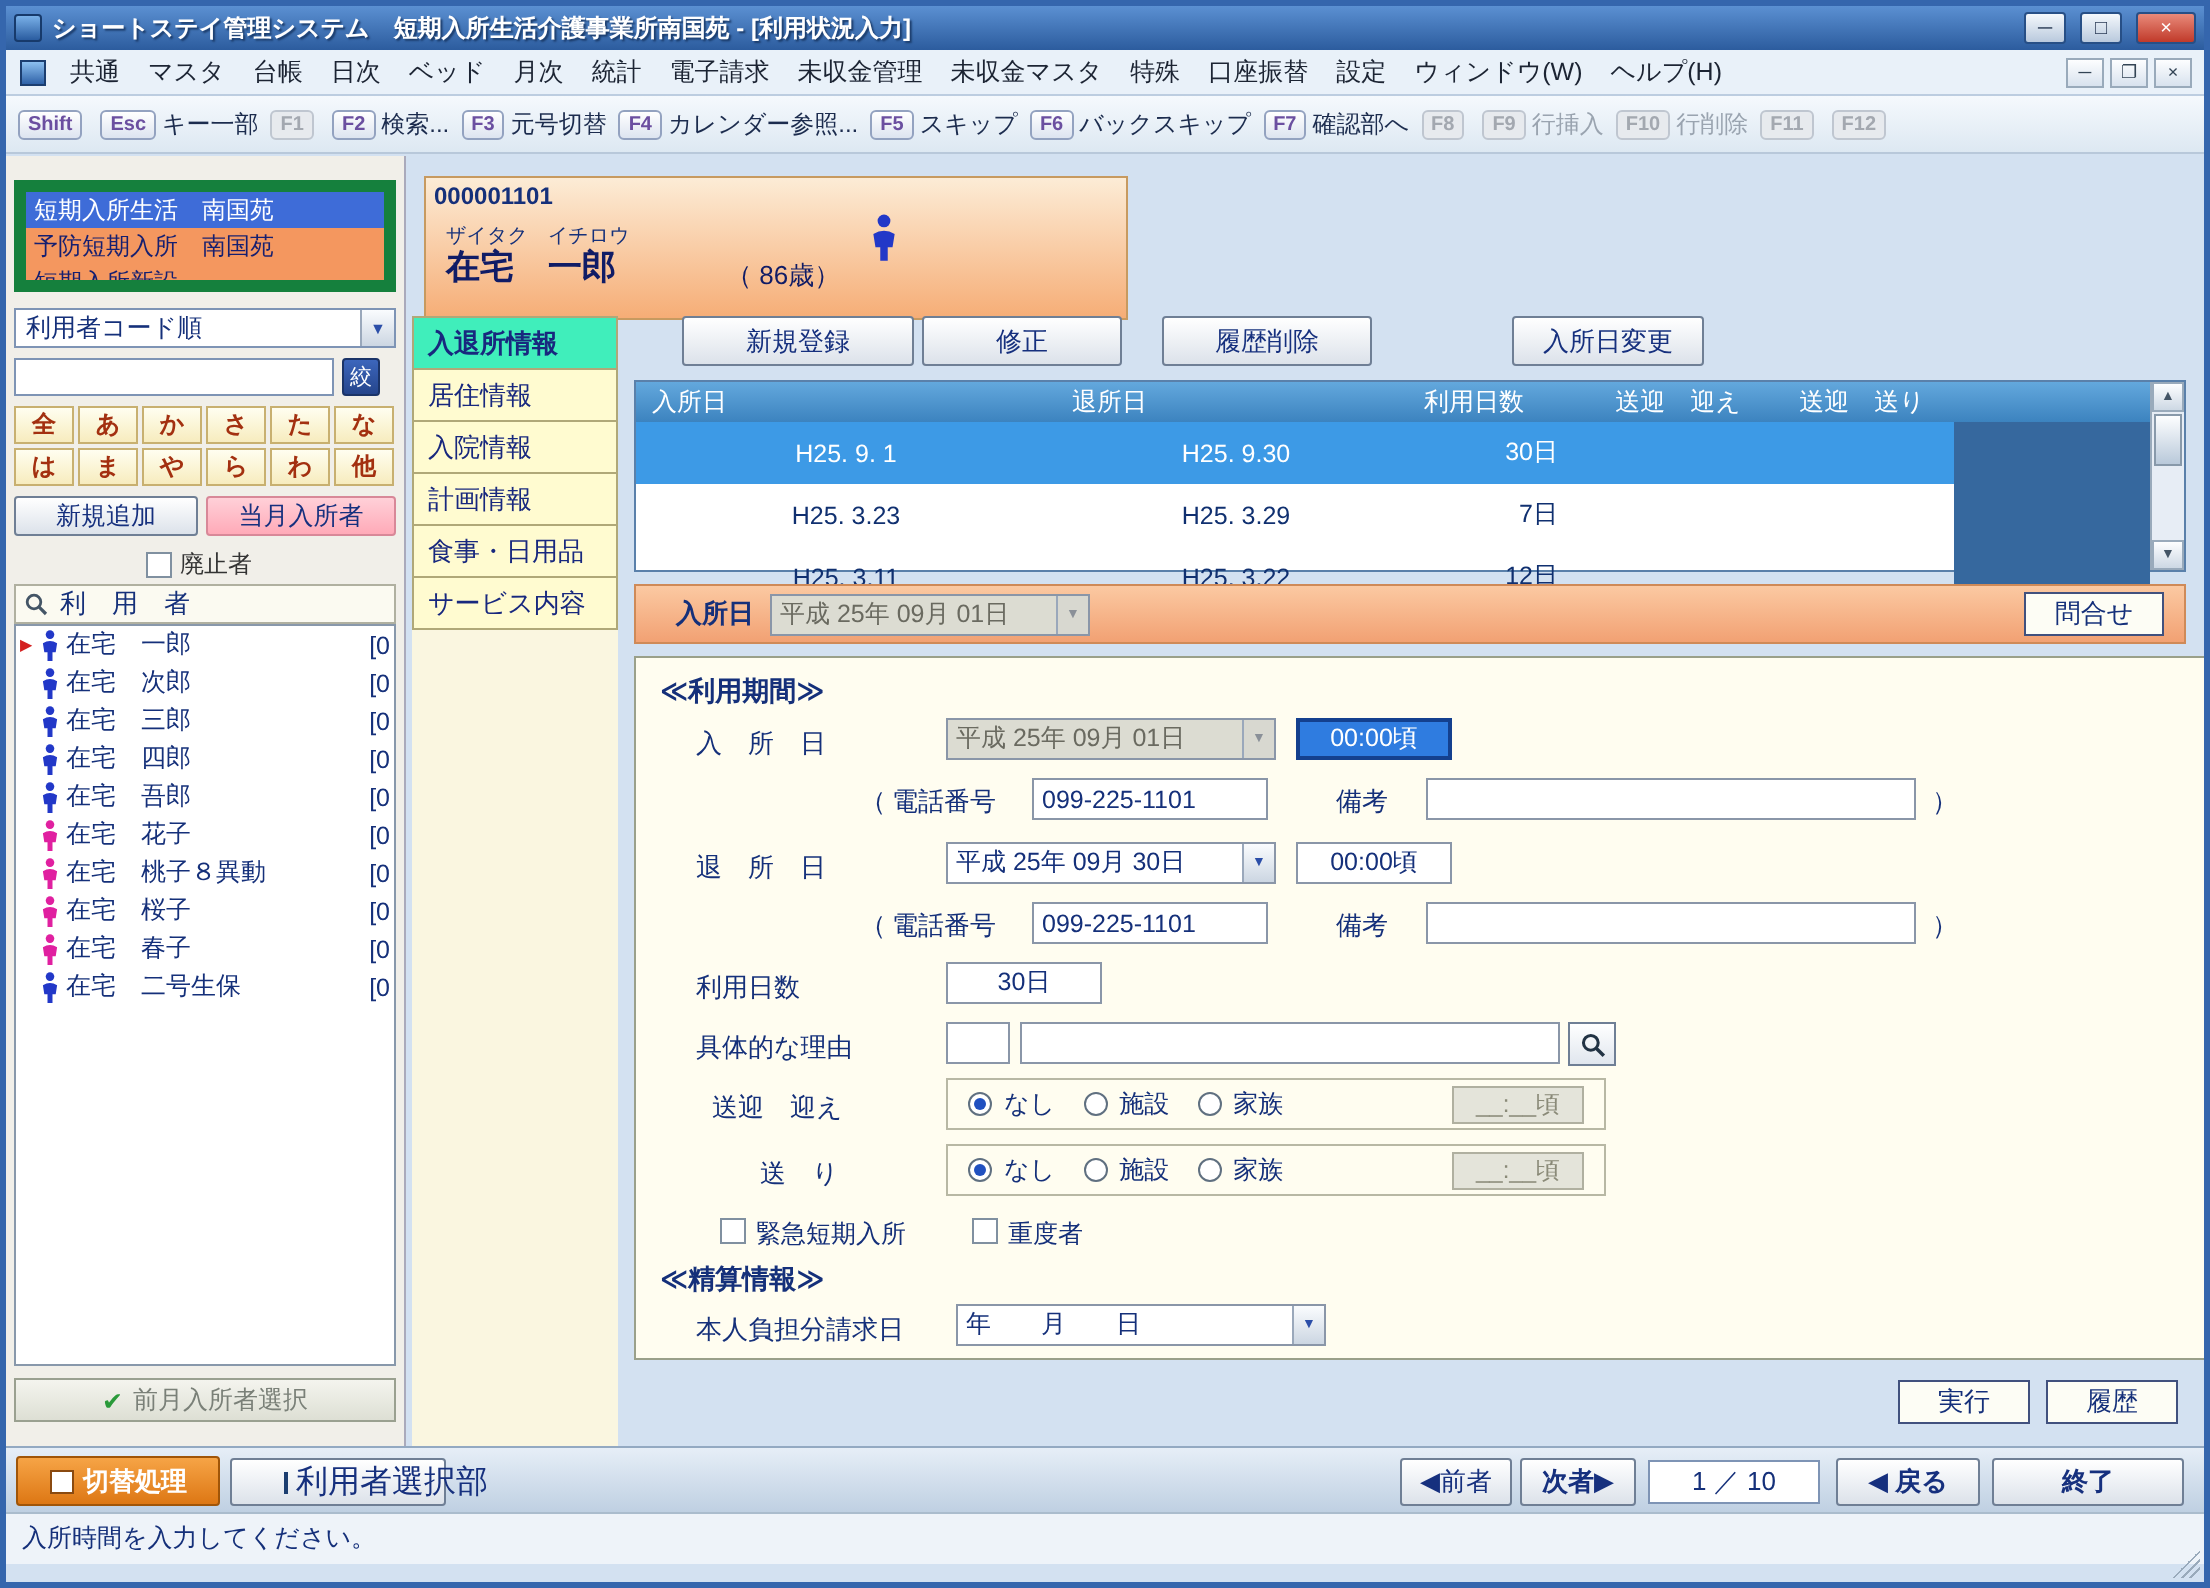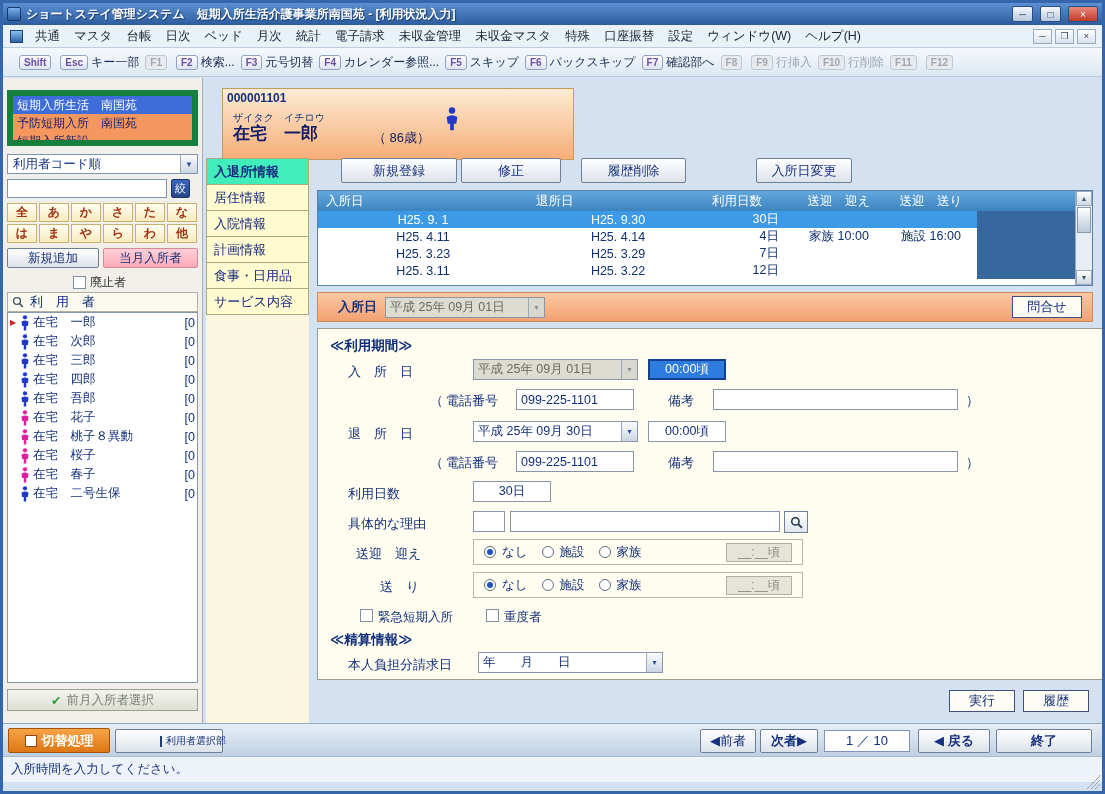--- a/index.html
+++ b/index.html
@@ -22,21 +22,21 @@
     border-bottom:1px solid #bccde0; display:flex; align-items:center; font-size:12.5px; color:#1c2433; padding:0 2px; }
   .menu-sysicon { width:13px; height:13px; background:linear-gradient(#8cc0f0,#2f62a8); border:1px solid #1c3e70; margin:0 5px; }
   .menu-item { padding:2px 7px; white-space:nowrap; }
   .mdi-ctrls { margin-left:auto; display:flex; gap:3px; padding-right:4px; }
   .mdi-btn { width:19px; height:15px; border:1px solid #9ab; background:linear-gradient(#fdfeff,#d8e2ee);
     font-size:9px; color:#345; display:flex; align-items:center; justify-content:center; }
 
   
   .toolbar { position:absolute; left:0; top:45px; right:0; height:29px;
     background:linear-gradient(#f5f9fd,#dde8f2); border-bottom:1px solid #b8c8da;
-    display:flex; align-items:center; gap:6px; padding:0 16px; font-size:12px; }
+    display:flex; align-items:center; gap:6px; padding:0 6px; font-size:12px; }
   .tbtn { display:flex; align-items:center; gap:3px; white-space:nowrap; }
   .kbd { border:1px solid #93a2c0; border-radius:3px; background:linear-gradient(#ffffff,#dde4f0);
     padding:1px 4px; font-size:10px; font-weight:bold; color:#6b4fa0; }
   .tlabel { color:#1c2c4e; }
   .tbtn.dis .kbd { color:#a3a8b0; background:#e7eaee; border-color:#bfc6d0; }
   .tbtn.dis .tlabel { color:#9aa4b0; }
 
   
   .sidebar { position:absolute; left:0; top:75px; width:200px; bottom:68px; background:#f1efe9; border-right:1px solid #aab; }
   .facility-box { position:absolute; left:4px; top:12px; width:191px; height:56px; border:6px solid #15803d; background:#f4975f; overflow:hidden; }
@@ -71,21 +71,21 @@
   .person { width:10px; height:16px; flex:none; }
   .person.male { color:#2238c8; } .person.female { color:#e020a0; }
   .prevmonth-btn { position:absolute; left:4px; bottom:12px; width:191px; height:22px;
     background:linear-gradient(#f4f4ee,#dddfd4); border:1px solid #9aa090; color:#7a8078; font-size:12.5px;
     display:flex; align-items:center; justify-content:center; gap:5px; }
   .check-glyph { color:#2a9a3a; font-weight:bold; }
 
   
   .rightregion { position:absolute; left:201px; top:75px; right:0; bottom:68px; }
 
-  .patient-left { position:absolute; left:18px; top:10px; width:352px; height:72px;
+  .patient-left { position:absolute; left:8px; top:10px; width:352px; height:72px;
     background:linear-gradient(#fcecd6,#f6ad76); border:1px solid #c79a60;padding-left:40px; }
   .p-code { position:absolute; left:4px; top:2px; font-size:12px; font-weight:bold; color:#15307a; }
   .p-kana { position:absolute; left:10px; top:22px; font-size:10px; color:#15307a; }
   .p-name { position:absolute; left:10px; top:33px; font-size:17px; font-weight:bold; color:#101c66; }
   .p-age { position:absolute; left:150px; top:40px; font-size:13px; color:#101c66; }
   .p-icon { position:absolute; left:222px; top:18px; width:14px; height:24px; color:#2238c8; }
 
   .ins-table { position:absolute; left:354px; top:10px; right:2px; height:64px; background:#fffbe2; border:1px solid #b59a58; font-size:12px; }
   .ins-row { display:flex; height:20px; }
   .ins-cell { border-right:1px solid #cdbb80; border-bottom:1px solid #cdbb80; display:flex; align-items:center; justify-content:center; }
@@ -105,21 +105,21 @@
   .action-row { position:absolute; left:0; top:0; right:0; height:25px; }
   .act-btn { position:absolute; top:0; height:25px; font-size:13px; }
   .a-new{left:24px;width:116px;} .a-edit{left:144px;width:100px;} .a-del{left:264px;width:105px;text-align:center;} .a-chg{left:439px;width:96px;}
 
   .htable { position:absolute; left:0; top:32px; width:776px; height:96px; background:#fff; border:1px solid #5a80aa; }
   .ht-inner { position:absolute; left:0; top:0; width:757px; height:100%; }
   .ht-head { display:flex; height:20px; background:linear-gradient(#63a8dd,#3c83bf); color:#fff; font-size:12.5px; }
   .hc { display:flex; align-items:center; white-space:nowrap; overflow:hidden; }
   .w1{width:210px;padding-left:8px;} .w2{width:180px;padding-left:8px;} .w3{width:85px;padding-left:4px;}
   .w4{width:92px;justify-content:center;} .w5{width:92px;justify-content:center;} .wf{flex:1;}
-  .ht-row { display:flex; height:17px; font-size:12.5px; color:#103070; }
+  .ht-row { display:flex; height:31px; font-size:12.5px; color:#103070; }
   .ht-row .w1,.ht-row .w2 { justify-content:center; padding-left:0; }
   .ht-row .w3 { justify-content:flex-end; padding-right:14px; }
   .ht-row .wf { background:#36689e; }
   .ht-row.sel .hc { background:#3d9ae6; color:#fff; }
   .ht-row.sel .wf { background:#36689e; }
   .vscroll { position:absolute; right:0; top:0; width:17px; height:100%; background:#e7edf5; border-left:1px solid #9ab; }
   .sc-btn { height:15px; display:flex; align-items:center; justify-content:center; font-size:7px; color:#456;
     background:linear-gradient(#fdfeff,#cdd8e4); border:1px solid #9ab; }
   .sc-btn.down { position:absolute; bottom:0; left:0; right:0; }
   .sc-thumb { position:absolute; top:16px; left:1px; right:1px; height:26px; background:linear-gradient(#fdfeff,#b9c9da); border:1px solid #89a; }
@@ -153,21 +153,21 @@
   .exec-btn { position:absolute; width:66px; height:22px; background:#fdfdf5; border:1px solid #41517e; color:#15307a; font-size:13px;
     display:flex; align-items:center; justify-content:center; }
 
   
   .bottombar { position:absolute; left:0; right:0; top:720px; height:33px;
     background:linear-gradient(#e6eef7,#bfd0e2); border-top:1px solid #93a9c2; }
   .switch-btn { position:absolute; left:5px; top:4px; width:102px; height:25px;
     background:linear-gradient(#f6a446,#dd7714); border:1px solid #a05508; border-radius:2px; color:#fff; font-weight:bold;
     font-size:13px; display:flex; align-items:center; justify-content:center; gap:5px; }
   .switch-icon { width:12px; height:12px; background:#fff; border:1px solid #8a4a10; display:inline-block; }
-  .selector-btn { position:absolute; left:112px; top:5px; width:108px; height:24px; font-size:10px; gap:4px;padding-left:48px; }
+  .selector-btn { position:absolute; left:112px; top:5px; width:108px; height:24px; font-size:16px; gap:4px;padding-left:48px; }
   .sel-icon { width:11px; height:11px; background:linear-gradient(#8cc0f0,#2f62a8); border:1px solid #1c3e70; display:inline-block; }
   .nav-btn { position:absolute; top:5px; height:24px; font-size:13px; }
   .b-prev{right:346px;width:56px;} .b-next{right:284px;width:58px;font-weight:bold;}
   .page-field { position:absolute; right:192px; top:6px; width:86px; height:22px; background:#fff; border:1px solid #7e94b5;
     display:flex; align-items:center; justify-content:center; font-size:13px; color:#15307a; }
   .b-back{right:112px;width:72px;font-weight:bold;} .b-exit{right:10px;width:96px;font-weight:bold;}
 
   
   .statusbar { position:absolute; left:0; right:0; top:753px; height:26px; background:#eef3f9; border-top:1px solid #aabccd;
     display:flex; align-items:center; font-size:12.5px; color:#15307a; padding:0 8px; }
@@ -450,28 +450,20 @@
             <span class="hc w4">送迎　迎え</span>
             <span class="hc w5">送迎　送り</span>
             <span class="hc wf"></span>
           </div>
           <div class="ht-row sel">
             <span class="hc w1">H25. 9. 1</span>
             <span class="hc w2">H25. 9.30</span>
             <span class="hc w3">30日</span>
             <span class="hc w4"></span>
             <span class="hc w5"></span>
-            <span class="hc wf"></span>
-          </div>
-          <div class="ht-row">
-            <span class="hc w1">H25. 4.11</span>
-            <span class="hc w2">H25. 4.14</span>
-            <span class="hc w3">4日</span>
-            <span class="hc w4">家族 10:00</span>
-            <span class="hc w5">施設 16:00</span>
             <span class="hc wf"></span>
           </div>
           <div class="ht-row">
             <span class="hc w1">H25. 3.23</span>
             <span class="hc w2">H25. 3.29</span>
             <span class="hc w3">7日</span>
             <span class="hc w4"></span>
             <span class="hc w5"></span>
             <span class="hc wf"></span>
           </div>

